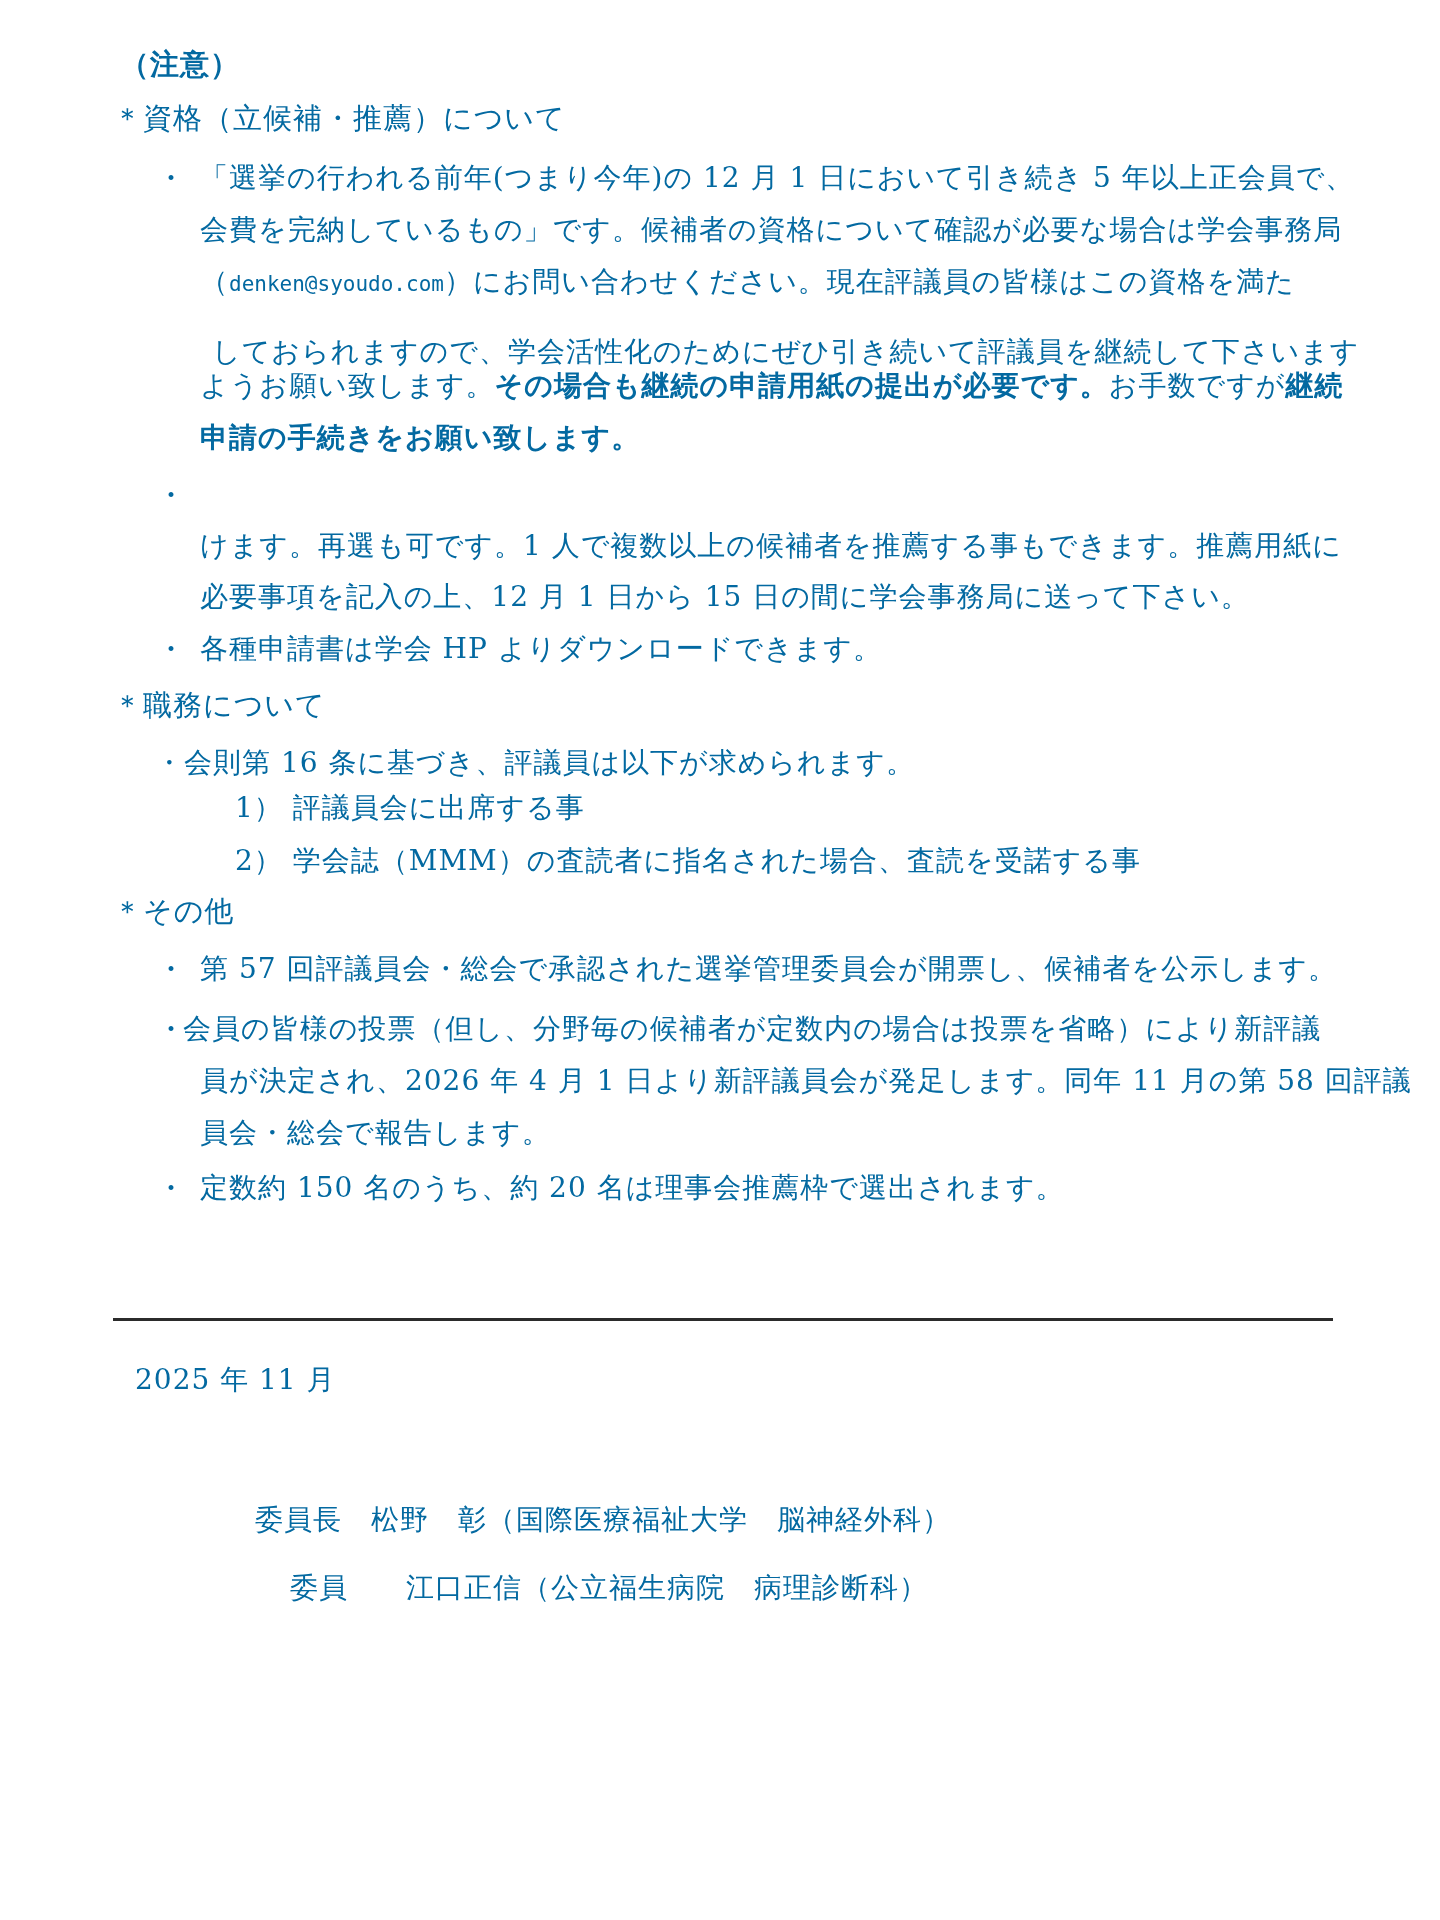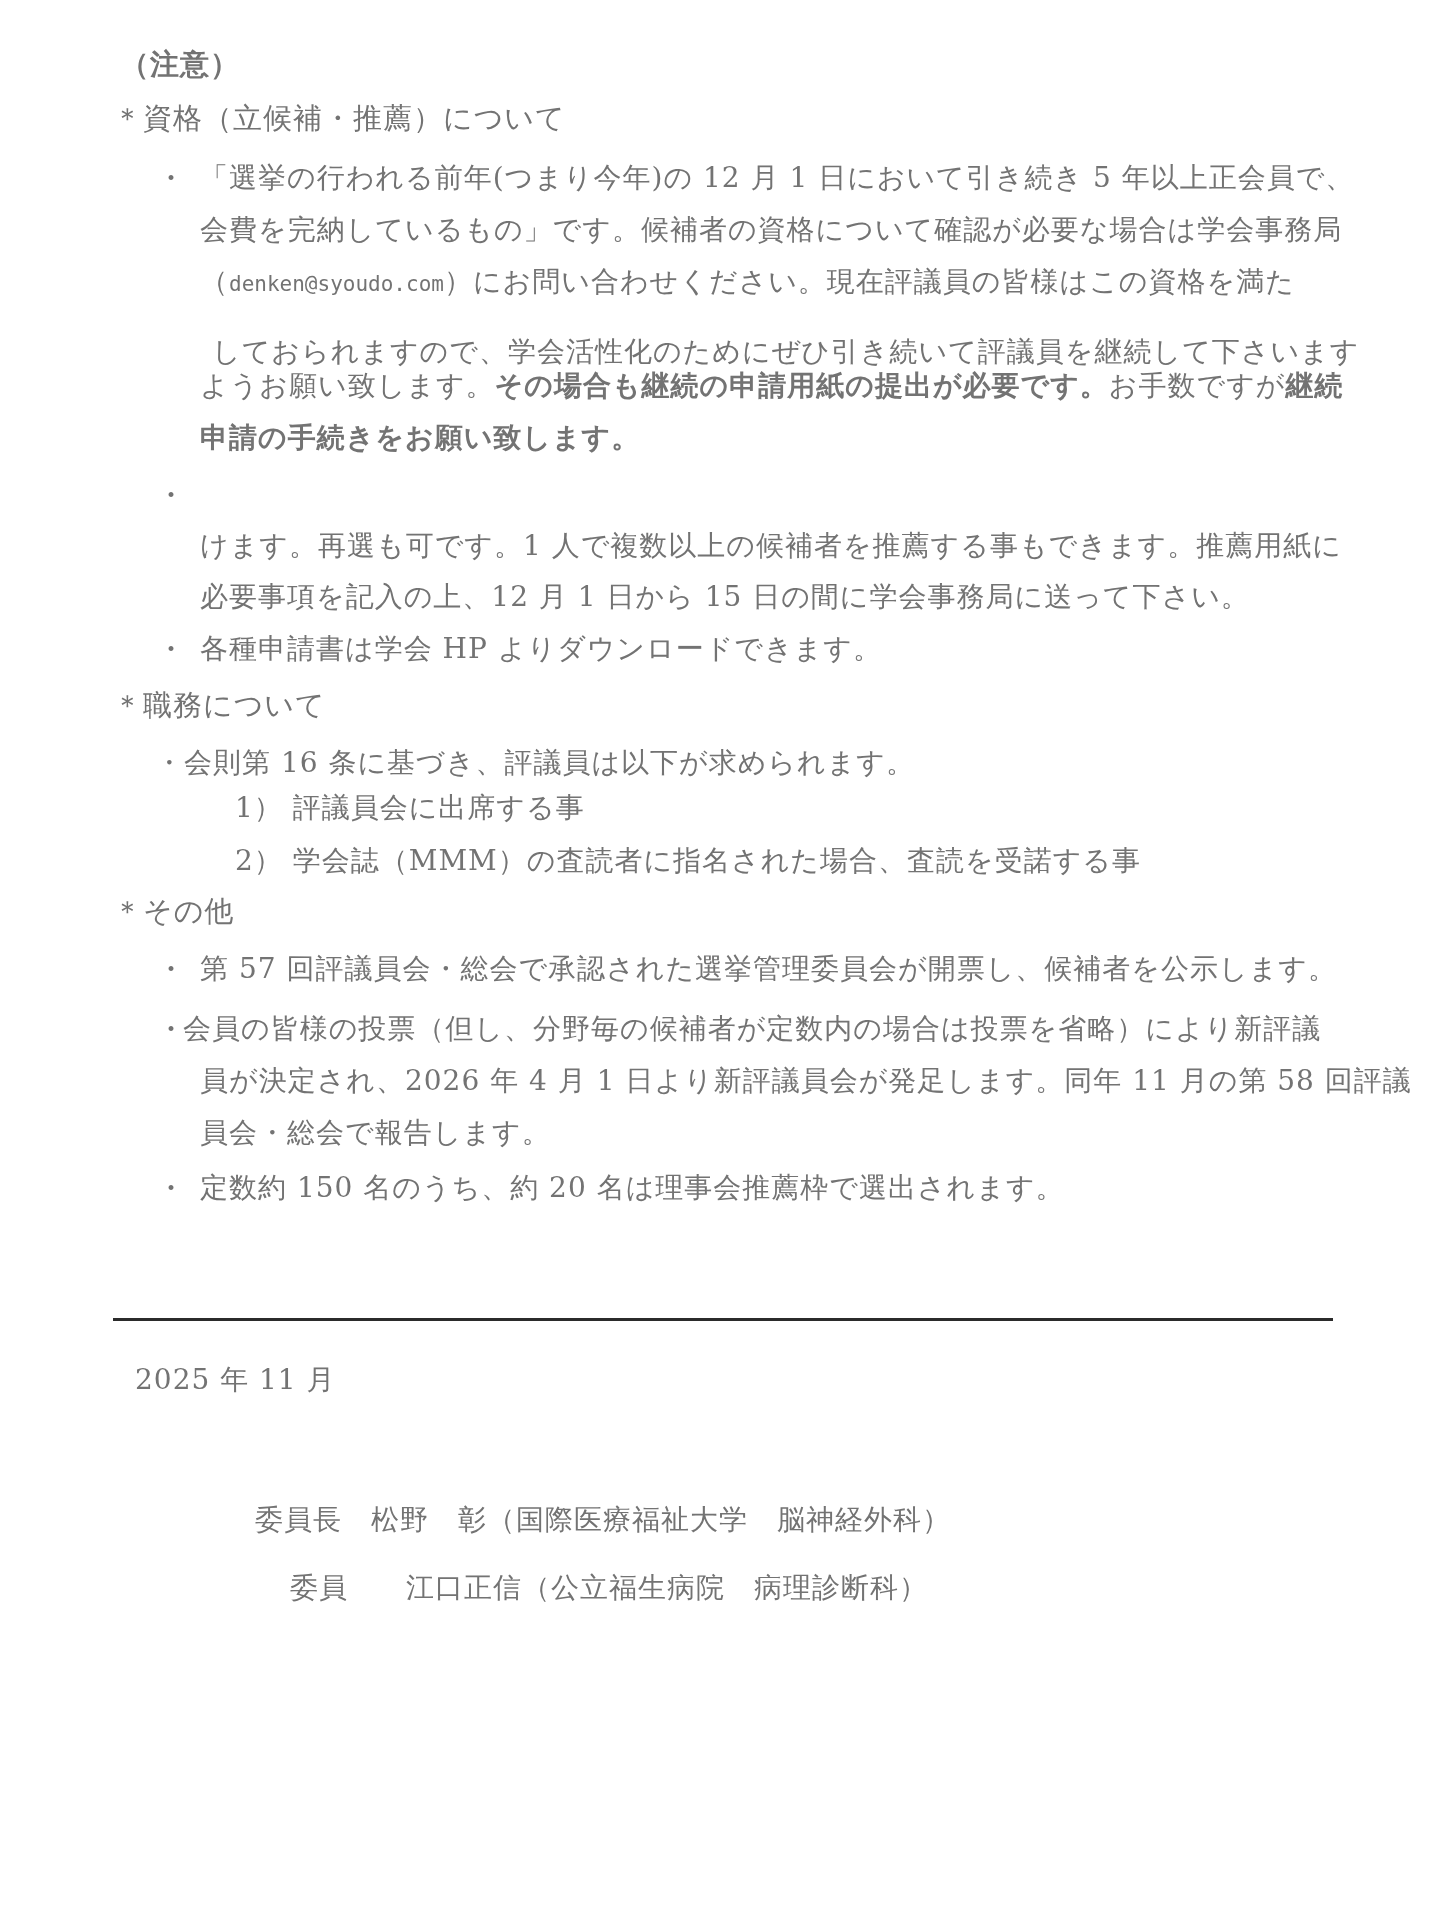--- a/index.html
+++ b/index.html
@@ -2,21 +2,21 @@
 <html lang="ja"><head>
 <meta charset="utf-8">
 <style>
   html,body{margin:0;padding:0;background:#ffffff;}
   .page{
     position:relative;
     width:1440px;height:1608px;
     background:#ffffff;
     overflow:hidden;
     font-family:"DejaVu Serif","Liberation Serif",serif;
-    color:#737373;
+    color:#0369a1;
   }
   .line{
     position:absolute;
     white-space:pre;
     font-size:28px;
     line-height:1;
     letter-spacing:1px;
     transform:translateY(-50%);
   }
   .line .b{font-weight:700;}

